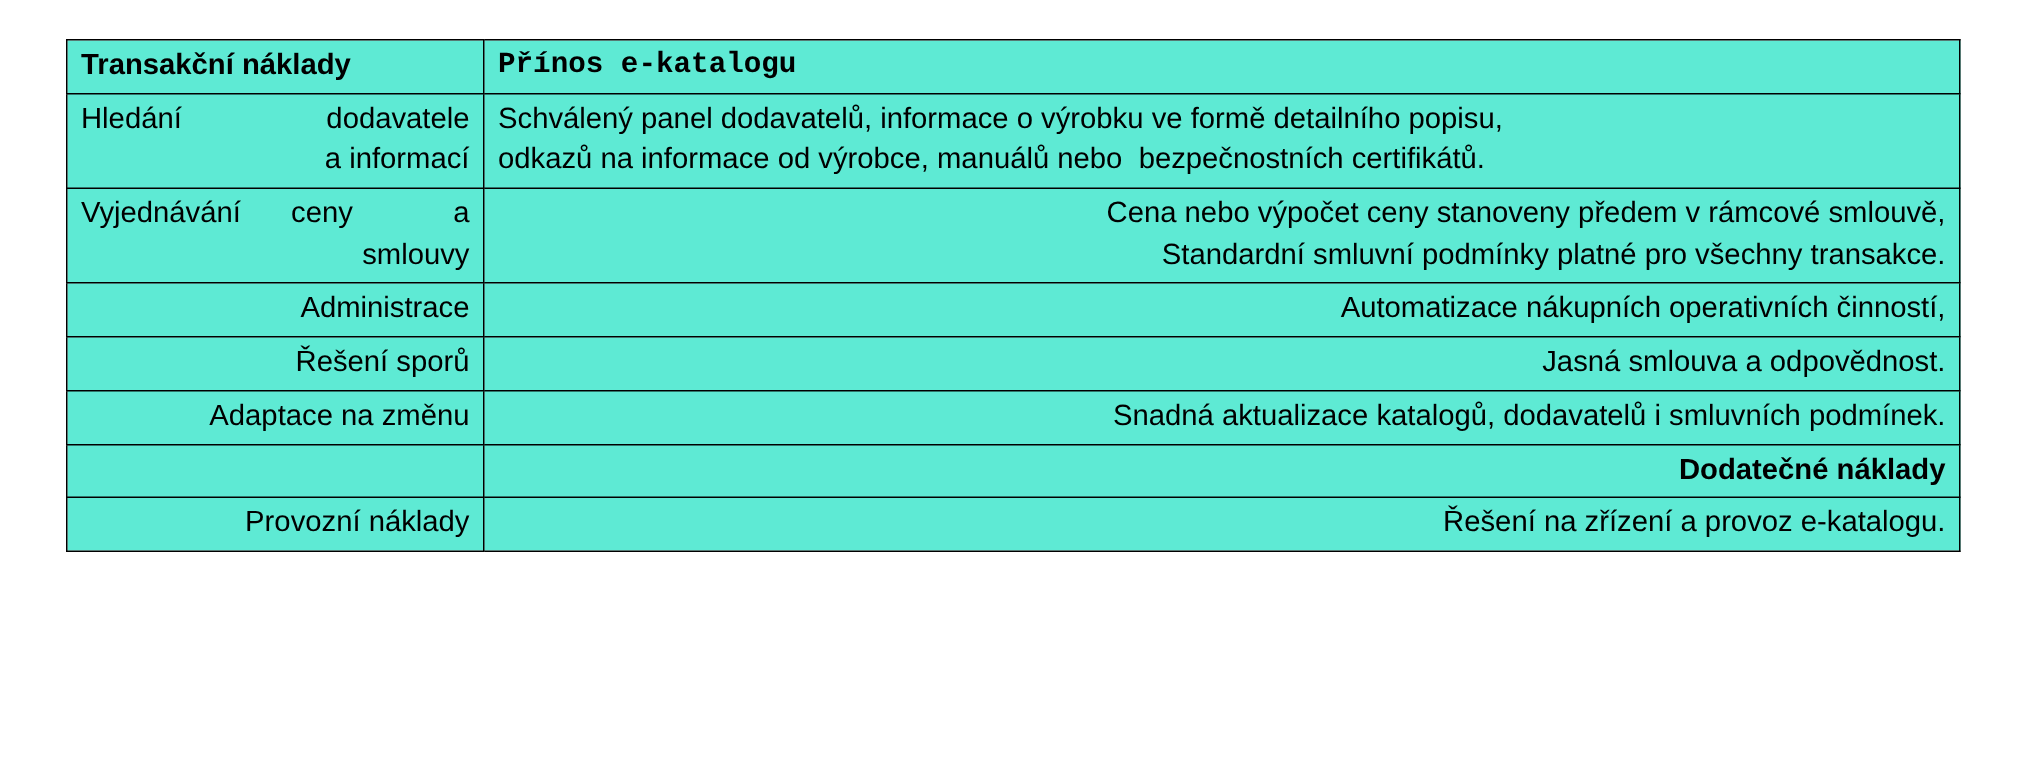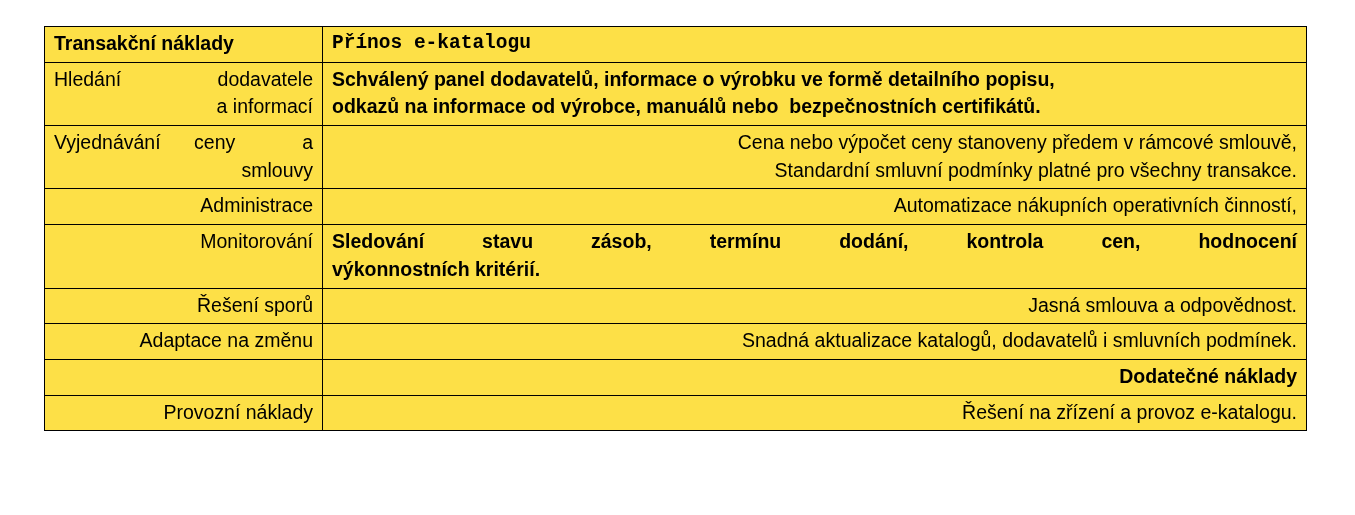--- a/index.html
+++ b/index.html
@@ -27,21 +27,21 @@
     width: 1262px;
     border-collapse: collapse;
     table-layout: fixed;
     font-size: 19.5px;
     line-height: 1.42;
   }
   table.cost-table td {
     border: 1.5px solid #000000;
     padding: 3px 9px 4px 9px;
     vertical-align: top;
-    background: #fde047;
+    background: #5eead4;
   }
   col.col-left { width: 278px; }
   col.col-right { width: 984px; }
 
   td.left-cell {
     background: #8CC152;
     background: #8DC63F;
   }
   td.header-cell {
     background: #8DC63F;
@@ -59,21 +59,20 @@
     text-align: justify;
     text-align-last: left;
   }
   .cell-line {
     display: block;
     white-space: pre-wrap;
     text-align: right;
   }
   .justify .cell-line {
     text-align: justify;
-    font-weight: bold;
   }
   .justify .cell-line.last {
     text-align: left;
   }
   .spread {
     display: block;
     text-align: justify;
     text-align-last: justify;
   }
 </style>
@@ -116,29 +115,20 @@
 
       <tr>
         <td class="left-cell">
           <span class="cell-line">Administrace</span>
         </td>
         <td>
           <span class="cell-line">Automatizace nákupních operativních činností,</span>
         </td>
       </tr>
 
-      <tr>
-        <td class="left-cell">
-          <span class="cell-line">Monitorování</span>
-        </td>
-        <td class="justify">
-          <span class="cell-line spread">Sledování   stavu   zásob,   termínu   dodání,   kontrola   cen,   hodnocení</span>
-          <span class="cell-line last">výkonnostních kritérií.</span>
-        </td>
-      </tr>
 
       <tr>
         <td class="left-cell">
           <span class="cell-line">Řešení sporů</span>
         </td>
         <td>
           <span class="cell-line">Jasná smlouva a odpovědnost.</span>
         </td>
       </tr>
 

